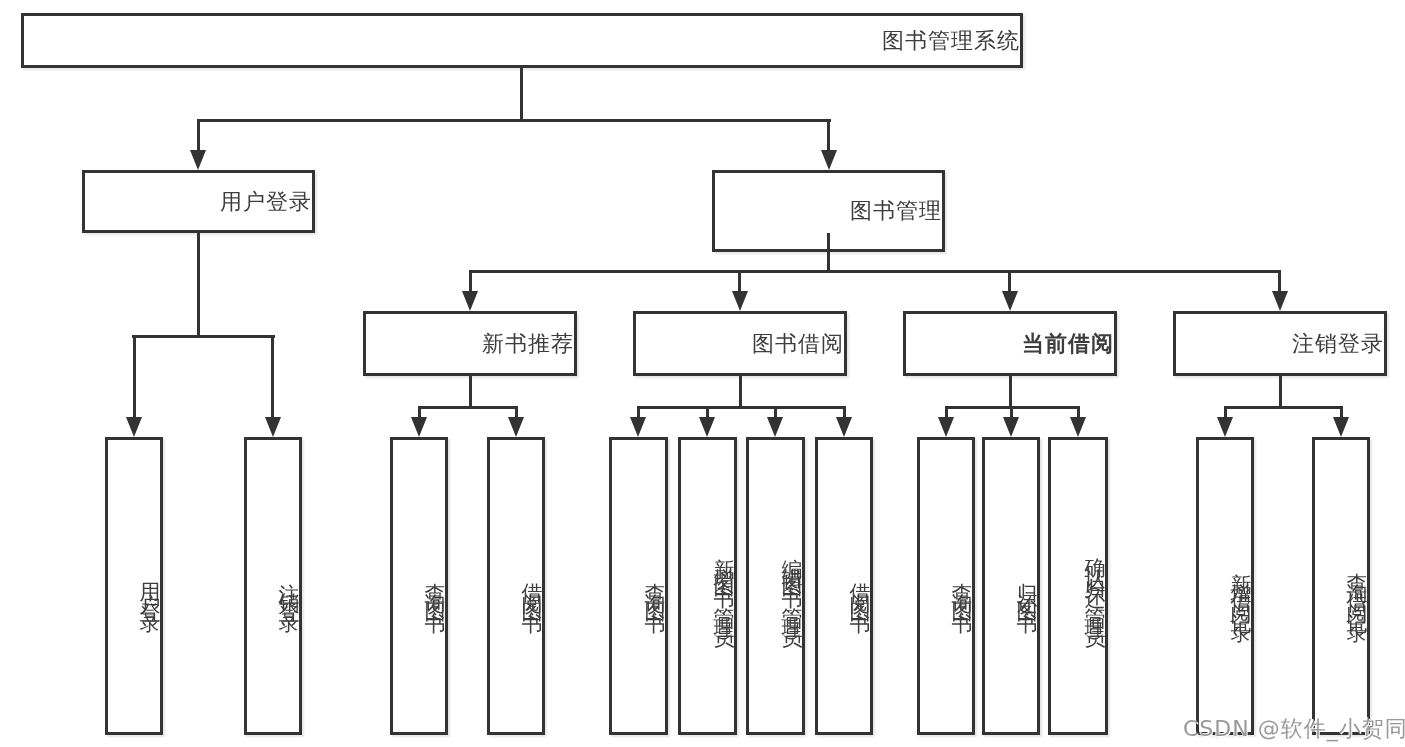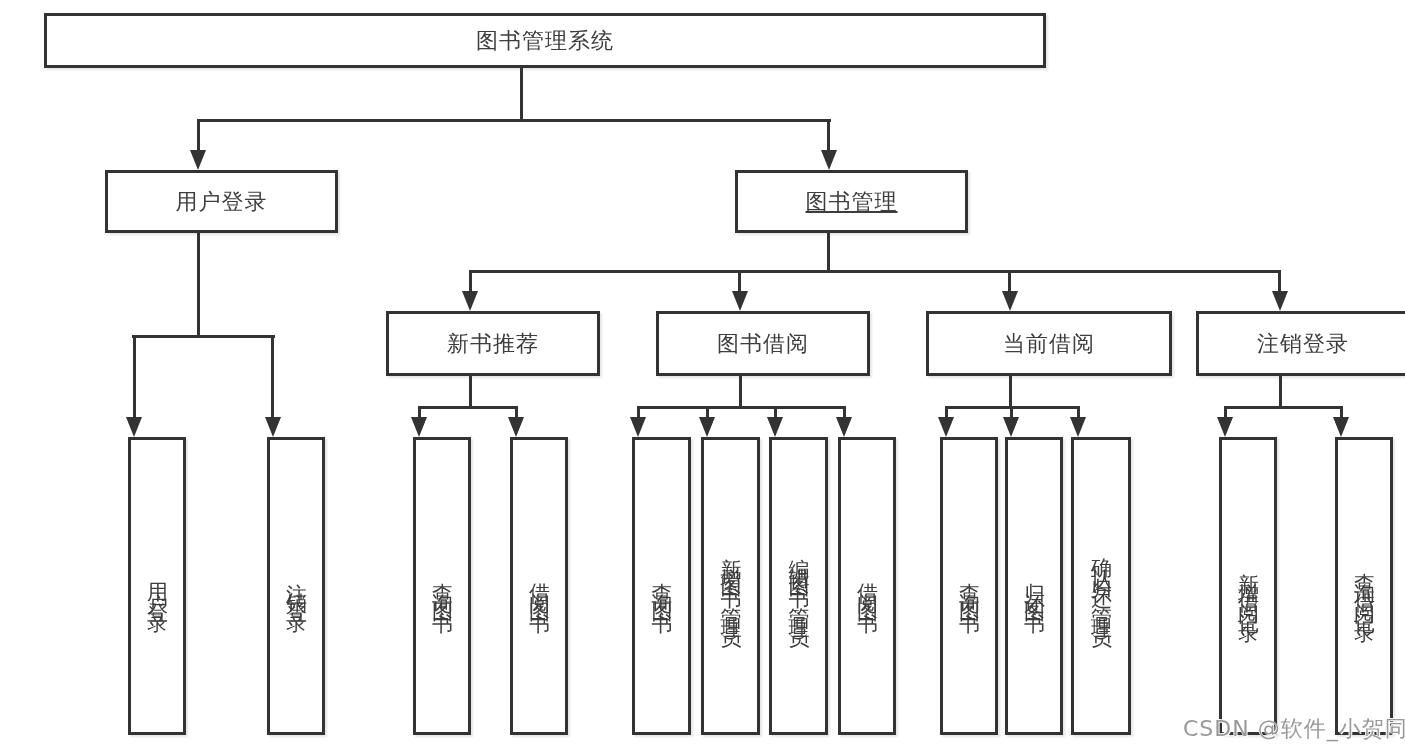--- a/index.html
+++ b/index.html
@@ -19,24 +19,23 @@
     background: var(--background);
     overflow: hidden;
   }
   .box {
     position: absolute;
     box-sizing: border-box;
     background: #ffffff;
     border: 3px solid var(--line);
     display: flex;
     align-items: center;
-    justify-content: center;
+    justify-content: flex-end;
     color: var(--text);
     box-shadow: 2px 2px 2px rgba(0,0,0,0.10);
-    margin-left: 23px;
   }
   .box-h { font-size: 22px; letter-spacing: 1px; }
   .box-v { font-size: 21px; }
   .vtext {
     writing-mode: vertical-rl;
     text-orientation: mixed;
     letter-spacing: 10px;
     line-height: 1;
     white-space: nowrap;
   }
@@ -70,21 +69,21 @@
   <div class="vline" style="left:520px; top:68px; width:3px; height:54px;"></div>
   <div class="hline" style="left:197px; top:119px; width:634px; height:3px;"></div>
   <div class="vline" style="left:197px; top:119px; width:3px; height:35px;"></div>
   <div class="ahead" style="left:190px; top:150px;"></div>
   <div class="vline" style="left:827px; top:119px; width:3px; height:35px;"></div>
   <div class="ahead" style="left:821px; top:150px;"></div>
 
   <div class="box box-h" style="left:82px; top:170px; width:233px; height:63px;">
     <span>用户登录</span>
   </div>
-  <div class="box box-h" style="left:712px; top:170px; width:233px; height:63px;text-decoration:underline;">
+  <div class="box box-h" style="left:712px; top:170px; width:233px; height:82px;">
     <span>图书管理</span>
   </div>
 
   <div class="vline" style="left:197px; top:233px; width:3px; height:104px;"></div>
   <div class="hline" style="left:132px; top:335px; width:143px; height:3px;"></div>
   <div class="vline" style="left:133px; top:335px; width:3px; height:86px;"></div>
   <div class="ahead" style="left:126px; top:417px;"></div>
   <div class="vline" style="left:271px; top:335px; width:3px; height:86px;"></div>
   <div class="ahead" style="left:265px; top:417px;"></div>
 
@@ -98,21 +97,21 @@
   <div class="ahead" style="left:1002px; top:291px;"></div>
   <div class="vline" style="left:1278px; top:270px; width:3px; height:23px;"></div>
   <div class="ahead" style="left:1272px; top:291px;"></div>
 
   <div class="box box-h" style="left:363px; top:311px; width:214px; height:65px;">
     <span>新书推荐</span>
   </div>
   <div class="box box-h" style="left:633px; top:311px; width:214px; height:65px;">
     <span>图书借阅</span>
   </div>
-  <div class="box box-h" style="left:903px; top:311px; width:246px; height:65px;">
+  <div class="box box-h" style="left:903px; top:311px; width:214px; height:65px;font-weight:bold;">
     <span>当前借阅</span>
   </div>
   <div class="box box-h" style="left:1173px; top:311px; width:214px; height:65px;">
     <span>注销登录</span>
   </div>
 
   <div class="vline" style="left:469px; top:376px; width:3px; height:33px;"></div>
   <div class="vline" style="left:739px; top:376px; width:3px; height:33px;"></div>
   <div class="vline" style="left:1009px; top:376px; width:3px; height:33px;"></div>
   <div class="vline" style="left:1279px; top:376px; width:3px; height:33px;"></div>

